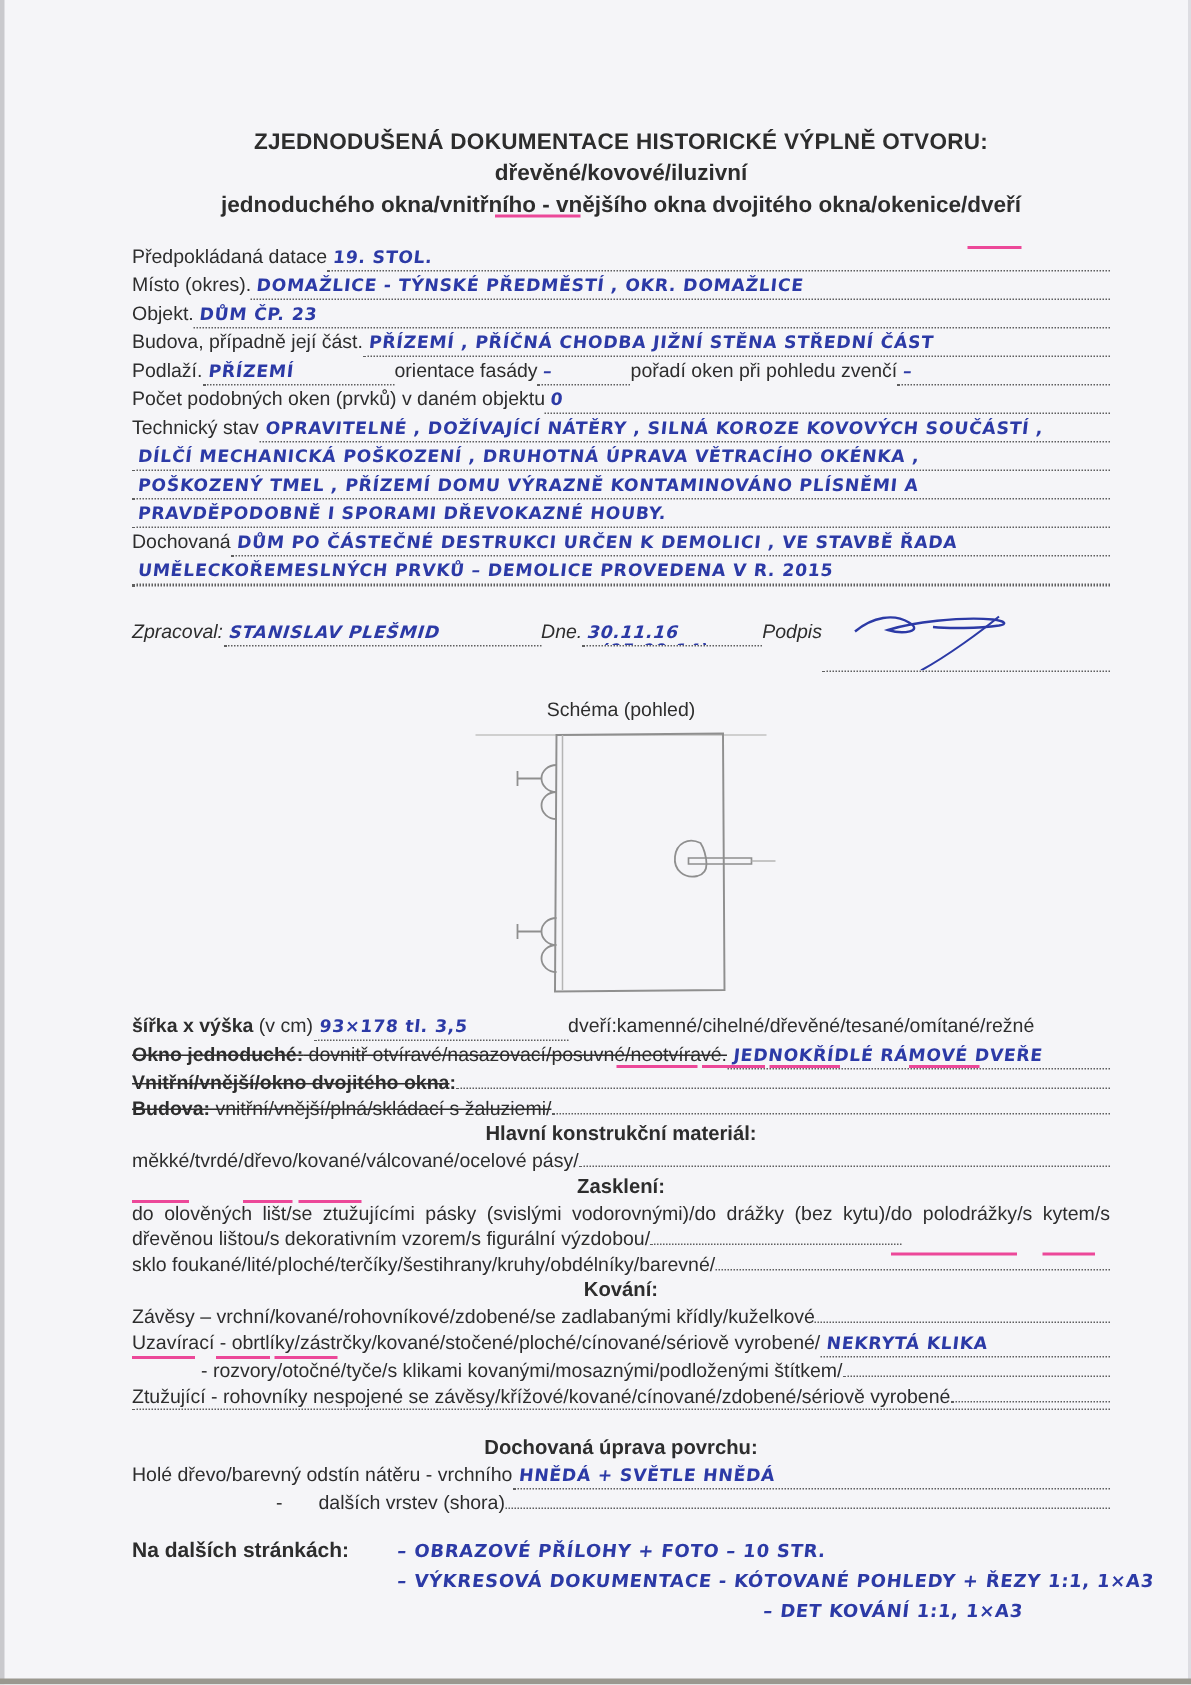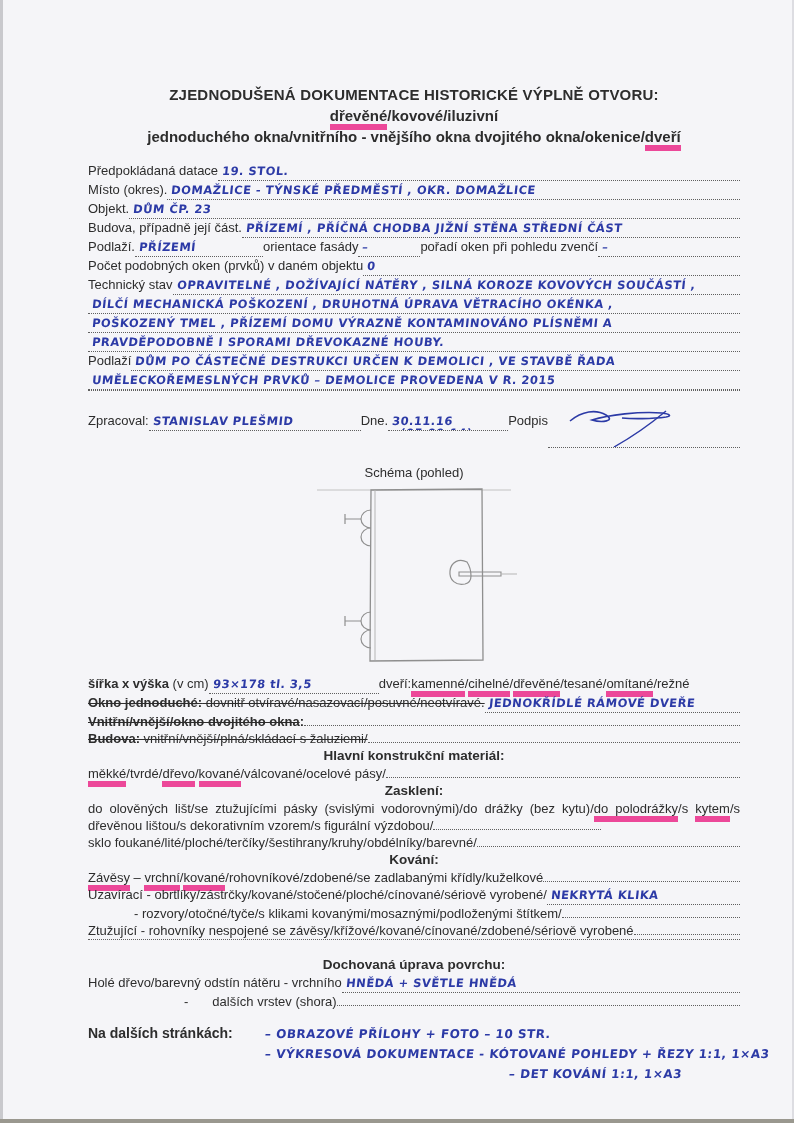--- a/index.html
+++ b/index.html
@@ -7,40 +7,40 @@
     position:relative;width:794px;height:1123px;margin:0 auto;
     background:#f5f5f8;overflow:hidden;
     font-family:"Liberation Sans",sans-serif;color:#2d2d2d;font-size:13px;
   }
   .edge-left{position:absolute;left:0;top:0;width:3px;height:100%;background:#c9c9cd;}
   .edge-bottom{position:absolute;left:0;bottom:0;width:100%;height:4px;background:#9a988f;}
   .edge-right{position:absolute;right:0;top:0;width:2px;height:100%;background:#dddde2;}
   .content{position:absolute;left:88px;top:84px;width:652px;}
   .t1{font-weight:bold;font-size:15px;text-align:center;line-height:21px;letter-spacing:.2px;}
   .t2{font-weight:bold;font-size:15px;text-align:center;line-height:21px;}
-  .u{border-bottom:6px solid #ec4899;padding-bottom:0;}
+  .u{border-bottom:2px solid #ec4899;padding-bottom:19px;}
   .b{font-weight:bold;}
   .strike{text-decoration:line-through;text-decoration-thickness:1.4px;}
   .formblock{margin-top:15px;}
   .frow{display:flex;align-items:baseline;line-height:17px;min-height:17px;}
   .lab{white-space:nowrap;}
   .fill{flex:1;border-bottom:1.6px dotted #5f5f5f;white-space:nowrap;overflow:hidden;min-width:10px;}
   .fillfix{display:inline-block;border-bottom:1.6px dotted #5f5f5f;vertical-align:baseline;}
   .hw{
     font-family:"DejaVu Sans",sans-serif;color:#2c3aa6;font-weight:700;
     font-size:11.5px;letter-spacing:.5px;display:inline-block;transform:skewX(-6deg);
     padding:0 4px;white-space:nowrap;
   }
   .sect{text-align:center;font-weight:bold;line-height:18px;font-size:13.5px;}
   .schemacap{text-align:center;line-height:18px;margin-top:16px;}
   .drawwrap{text-align:center;margin-top:2px;}
   .just{text-align:justify;line-height:17px;margin:0;}
   .indent40{padding-left:46px;}
   .indent90{padding-left:96px;}
-  .zprac{position:relative;}
+  .zprac{position:relative;font-style:italic;}
   .dnewrap{position:relative;}
   .dnenote{position:absolute;left:8px;top:13px;}
   .dalsi{display:flex;margin-top:14px;align-items:baseline;gap:18px;}
   .dlab{font-weight:bold;font-size:14px;white-space:nowrap;}
   .dlines{margin-left:10px;}
   .dlines .hw{display:block;line-height:20px;font-size:12px;}
   .hw3{margin-left:244px;}
 </style>
 </head>
 <body>
@@ -96,21 +96,21 @@
         <span class="fill"><span class="hw">DÍLČÍ MECHANICKÁ POŠKOZENÍ , DRUHOTNÁ ÚPRAVA VĚTRACÍHO OKÉNKA ,</span></span>
       </div>
       <div class="frow">
         <span class="fill"><span class="hw">POŠKOZENÝ TMEL , PŘÍZEMÍ DOMU VÝRAZNĚ KONTAMINOVÁNO PLÍSNĚMI A</span></span>
       </div>
       <div class="frow">
         <span class="fill"><span class="hw">PRAVDĚPODOBNĚ I SPORAMI DŘEVOKAZNÉ HOUBY.</span></span>
       </div>
 
       <div class="frow">
-        <span class="lab">Podlaží</span>
+        <span class="lab">Dochovaná</span>
         <span class="fill"><span class="hw">DŮM PO ČÁSTEČNÉ DESTRUKCI URČEN K DEMOLICI , VE STAVBĚ ŘADA</span></span>
       </div>
       <div class="frow">
         <span class="fill"><span class="hw">UMĚLECKOŘEMESLNÝCH PRVKŮ  –  DEMOLICE PROVEDENA V R. 2015</span></span>
       </div>
       <div class="frow">
         <span class="fill"></span>
       </div>
 
       <div class="frow zprac">

